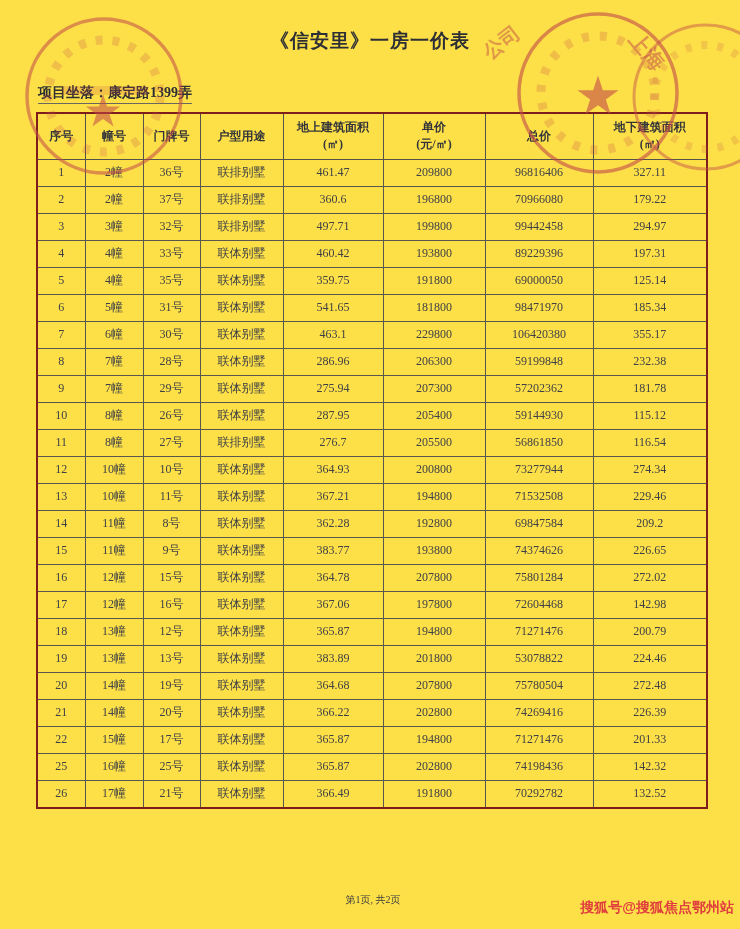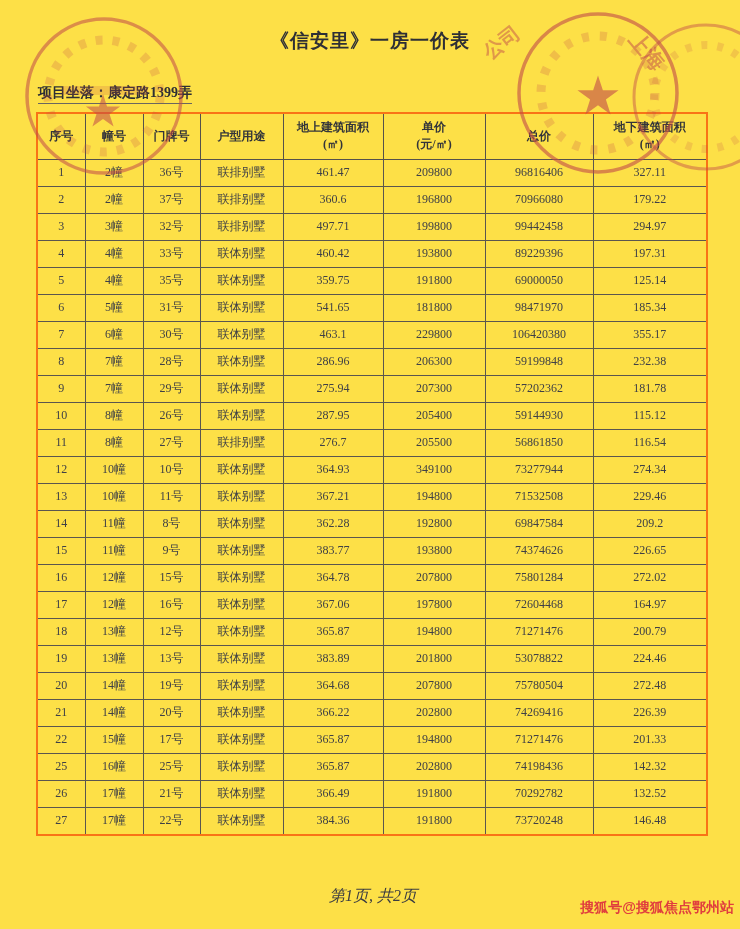--- a/index.html
+++ b/index.html
@@ -31,21 +31,21 @@
     font-weight: bold;
     color: #2e2f35;
     border-bottom: 1px solid #6a6660;
     padding-bottom: 1px;
   }
   .price-table {
     margin: 8px 0 0 36px;
     border-collapse: collapse;
     table-layout: fixed;
     width: 670px;
-    border: 2px solid #f97316;
+    border: 2px solid #7f1d1d;
   }
   .price-table th {
     border: 1px solid #55514b;
     font-size: 12px;
     font-weight: bold;
     text-align: center;
     vertical-align: middle;
     white-space: pre-line;
     line-height: 1.45;
     padding: 5px 2px;
@@ -59,23 +59,22 @@
     text-align: center;
     vertical-align: middle;
     color: #3f4046;
     overflow: hidden;
   }
   .footer {
     position: absolute;
     left: 6px; right: 0;
     bottom: 22px;
     text-align: center;
-    font-size: 16px;
+    font-size: 10px;
     color: #3b3c42;
-    font-style: italic;
   }
   .watermark {
     position: absolute;
     right: 6px;
     bottom: 12px;
     font-size: 14px;
     font-weight: bold;
     color: #e03e3e;
     font-family: "Liberation Sans", sans-serif;
   }
@@ -234,21 +233,21 @@
           <td>205500</td>
           <td>56861850</td>
           <td>116.54</td>
         </tr>
         <tr>
           <td>12</td>
           <td>10幢</td>
           <td>10号</td>
           <td>联体别墅</td>
           <td>364.93</td>
-          <td>349100</td>
+          <td>200800</td>
           <td>73277944</td>
           <td>274.34</td>
         </tr>
         <tr>
           <td>13</td>
           <td>10幢</td>
           <td>11号</td>
           <td>联体别墅</td>
           <td>367.21</td>
           <td>194800</td>
@@ -286,21 +285,21 @@
           <td>272.02</td>
         </tr>
         <tr>
           <td>17</td>
           <td>12幢</td>
           <td>16号</td>
           <td>联体别墅</td>
           <td>367.06</td>
           <td>197800</td>
           <td>72604468</td>
-          <td>164.97</td>
+          <td>142.98</td>
         </tr>
         <tr>
           <td>18</td>
           <td>13幢</td>
           <td>12号</td>
           <td>联体别墅</td>
           <td>365.87</td>
           <td>194800</td>
           <td>71271476</td>
           <td>200.79</td>
@@ -357,30 +356,20 @@
         </tr>
         <tr>
           <td>26</td>
           <td>17幢</td>
           <td>21号</td>
           <td>联体别墅</td>
           <td>366.49</td>
           <td>191800</td>
           <td>70292782</td>
           <td>132.52</td>
-        </tr>
-        <tr>
-          <td>27</td>
-          <td>17幢</td>
-          <td>22号</td>
-          <td>联体别墅</td>
-          <td>384.36</td>
-          <td>191800</td>
-          <td>73720248</td>
-          <td>146.48</td>
         </tr>
       </tbody>
   </table>
 
   <div class="footer">第1页, 共2页</div>
   <div class="watermark">搜狐号@搜狐焦点鄂州站</div>
 
   <svg class="seals" width="740" height="929" viewBox="0 0 740 929">
 
     <g opacity="0.55">

